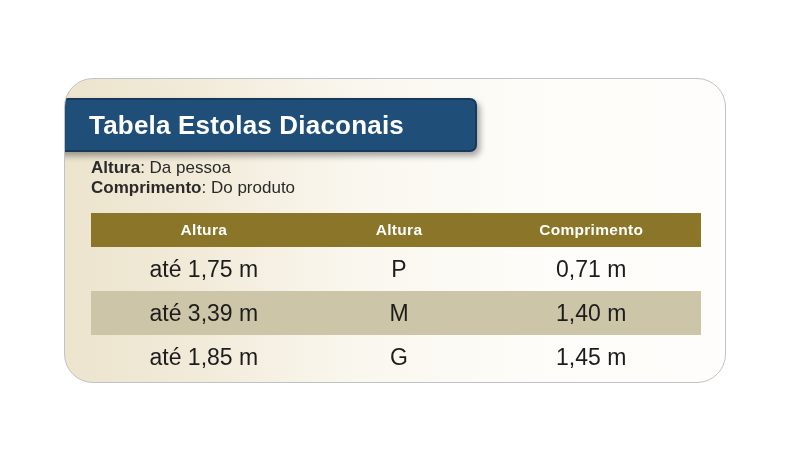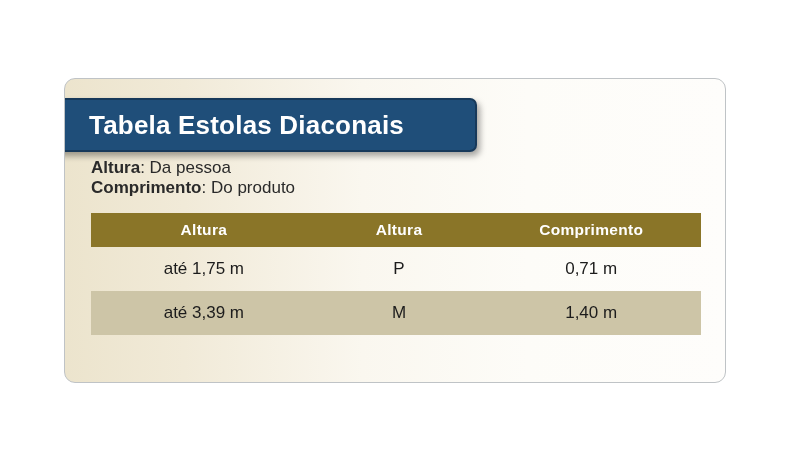--- a/index.html
+++ b/index.html
@@ -14,21 +14,21 @@
     position: relative;
     overflow: hidden;
   }
 
   .card {
     position: absolute;
     left: 64px;
     top: 78px;
     width: 662px;
     height: 305px;
-    border-radius: 11px;
+    border-radius: 29px;
     border: 1px solid #bfc3c6;
     background: linear-gradient(90deg, #ece4cd 0%, #f1ead8 18%, #faf7ef 45%, #fdfcf8 70%, #fefdfb 100%);
     box-sizing: border-box;
     overflow: hidden;
   }
 
   
   .title-ribbon {
     position: absolute;
     left: -12px;
@@ -95,21 +95,21 @@
     letter-spacing: 0.3px;
     text-align: center;
     vertical-align: middle;
   }
   .row {
     height: 44px;
   }
   .row td {
     text-align: center;
     vertical-align: middle;
-    font-size: 17px;
+    font-size: 23px;
     color: #1c1c1c;
   }
   .row.odd { background: transparent; }
   .row.even { background: #cdc5a7; }
 
   .col-a { width: 37%; }
   .col-b { width: 27%; }
   .col-c { width: 36%; }
 </style>
 </head>
@@ -143,16 +143,21 @@
       <tr class="row odd">
         <td class="col-a">até 1,75 m</td>
         <td class="col-b">P</td>
         <td class="col-c">0,71  m</td>
       </tr>
       <tr class="row even">
         <td class="col-a">até 3,39 m</td>
         <td class="col-b">M</td>
         <td class="col-c">1,40 m</td>
       </tr>
+      <tr class="row odd">
+        <td class="col-a">até 1,85 m</td>
+        <td class="col-b">G</td>
+        <td class="col-c">1,45 m</td>
+      </tr>
     </tbody>
   </table>
 
 </div>
 
 </body></html>

